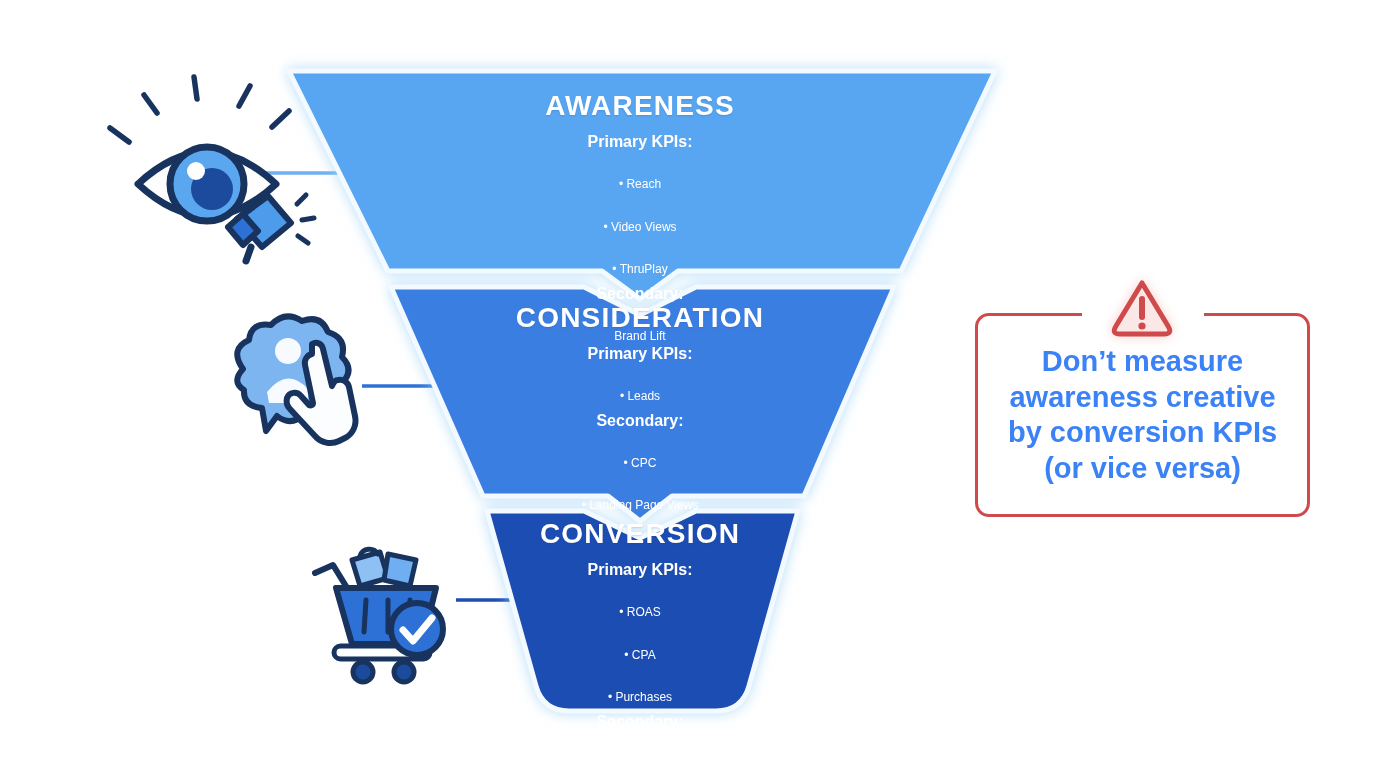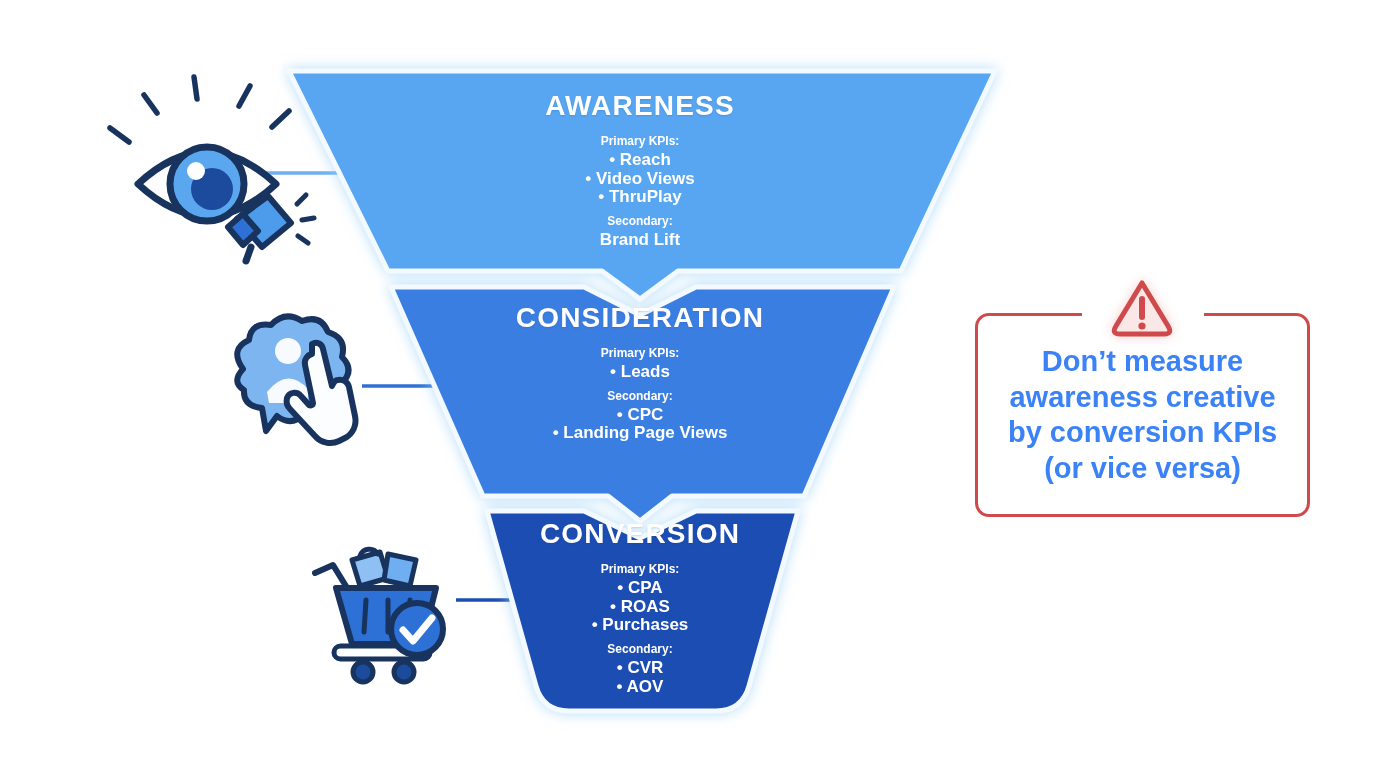--- a/index.html
+++ b/index.html
@@ -13,22 +13,22 @@
 
   
   .stage{
     position:absolute;left:440px;width:400px;text-align:center;
     color:#ffffff;z-index:5;
   }
   .stage-title{
     font-size:28px;font-weight:800;letter-spacing:1.2px;margin-bottom:10px;
     text-shadow:0 1px 2px rgba(20,60,120,.18);
   }
-  .kpi-head{font-size:12px;font-weight:700;line-height:19px;margin-top:5px;}
-  .kpi-item{font-size:17px;font-weight:700;line-height:18.7px;}
+  .kpi-head{font-size:16px;font-weight:700;line-height:19px;margin-top:5px;}
+  .kpi-item{font-size:12px;font-weight:400;line-height:18.7px;margin-top:24px;}
 
   
   .callout-box{
     position:absolute;left:975px;top:313px;width:335px;height:204px;
     box-sizing:border-box;border:3px solid #D0494B;border-radius:14px;
     background:#ffffff;z-index:6;
     display:flex;flex-direction:column;align-items:center;justify-content:center;
   }
   .callout-text{
     color:#3b82f6;font-size:29px;font-weight:700;line-height:35.5px;
@@ -132,22 +132,22 @@
     <div class="kpi-head">Primary KPIs:</div>
     <div class="kpi-item">• Leads</div>
     <div class="kpi-head">Secondary:</div>
     <div class="kpi-item">• CPC</div>
     <div class="kpi-item">• Landing Page Views</div>
   </div>
 
   <div class="stage" style="top:518px">
     <div class="stage-title">CONVERSION</div>
     <div class="kpi-head">Primary KPIs:</div>
+    <div class="kpi-item">• ROAS</div>
     <div class="kpi-item">• CPA</div>
-    <div class="kpi-item">• ROAS</div>
     <div class="kpi-item">• Purchases</div>
     <div class="kpi-head">Secondary:</div>
     <div class="kpi-item">• CVR</div>
     <div class="kpi-item">• AOV</div>
   </div>
 
   <div class="callout-box">
     <div class="callout-text">
       <div>Don’t measure</div>
       <div>awareness creative</div>

